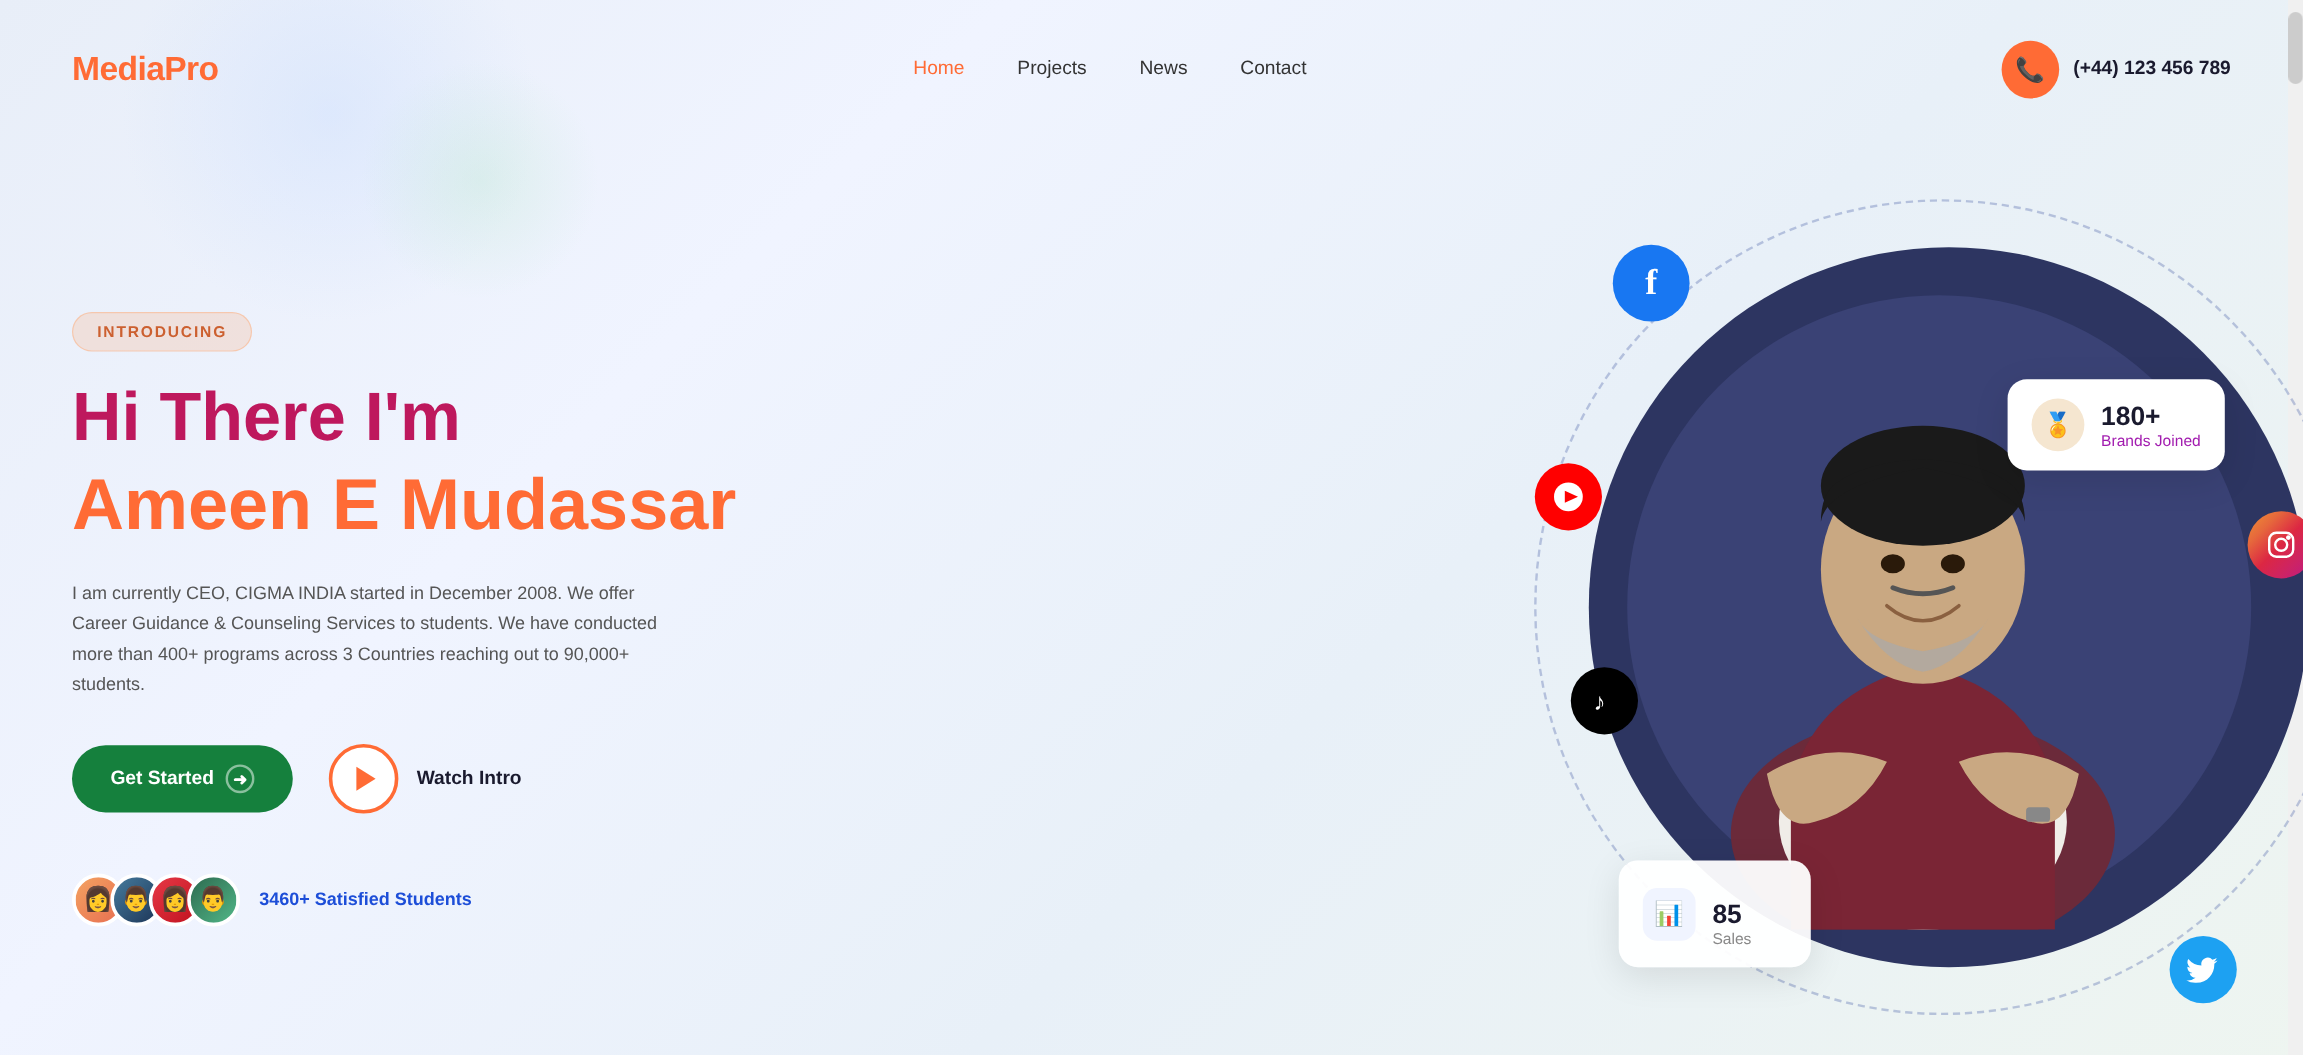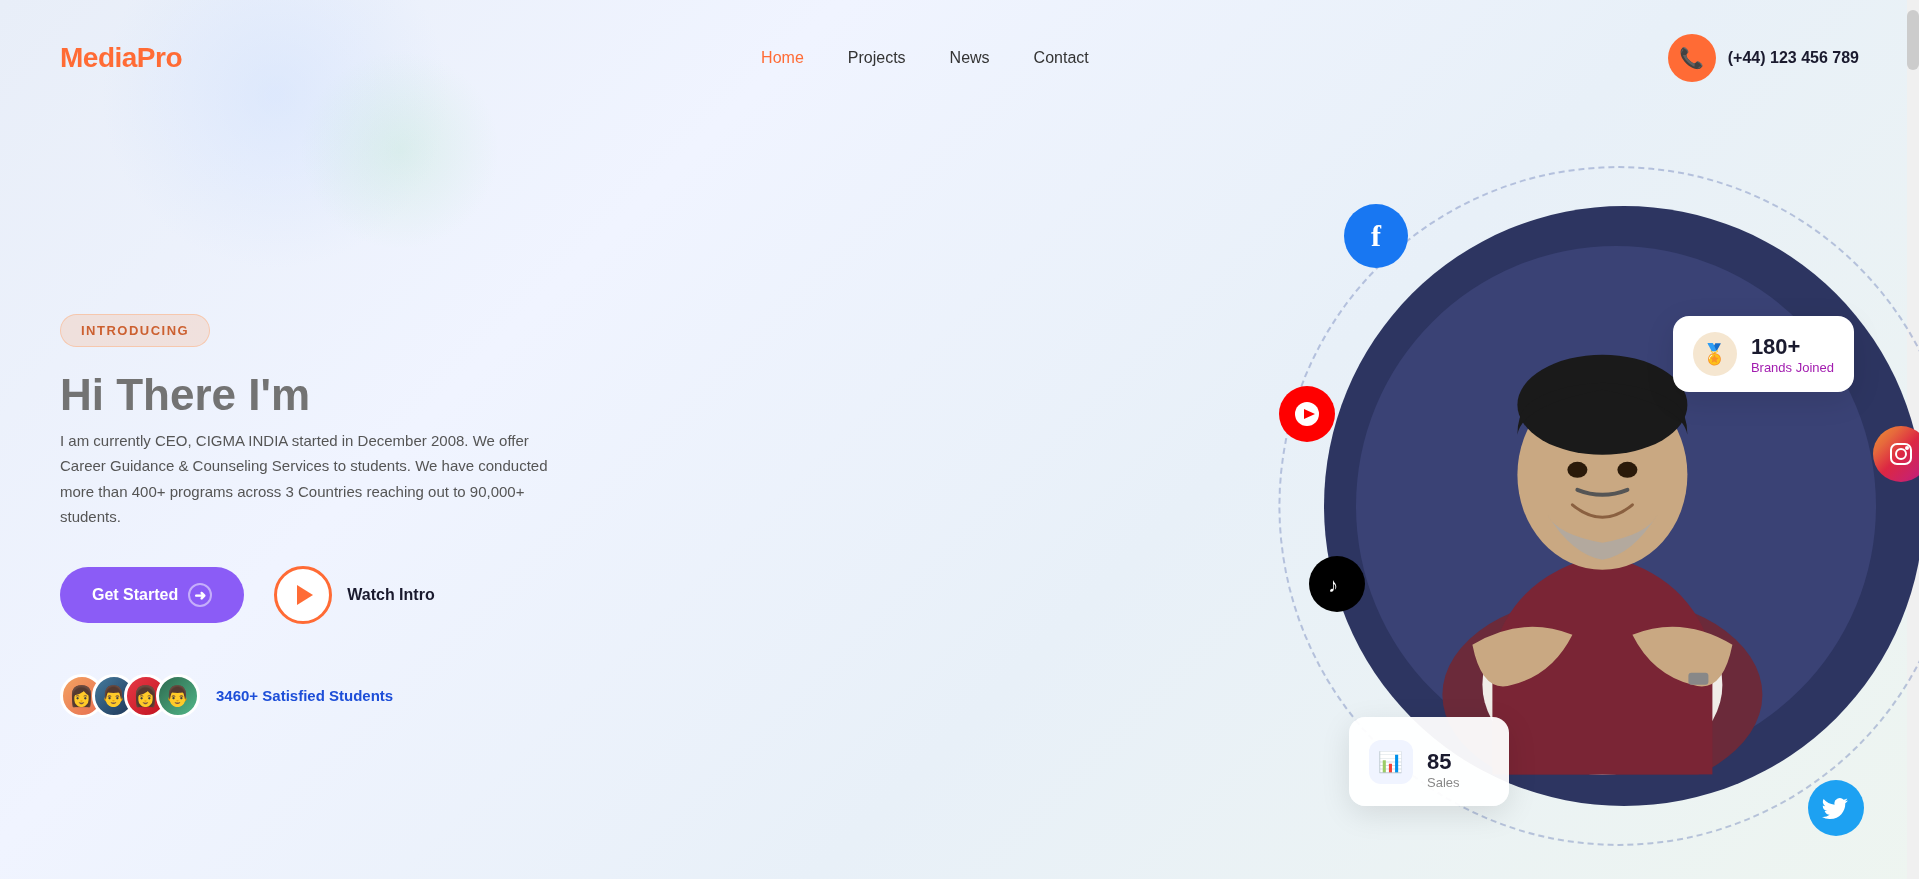--- a/index.html
+++ b/index.html
@@ -115,24 +115,24 @@
       color: #cc6030;
       font-size: 13px;
       font-weight: 600;
       letter-spacing: 1.5px;
       padding: 8px 20px;
       border-radius: 20px;
       margin-bottom: 24px;
     }
 
     .hero-title {
-      font-size: 44px;
+      font-size: 57px;
       font-weight: 800;
       line-height: 1.1;
-      color: #737373;
+      color: #be185d;
       margin-bottom: 8px;
     }
     .hero-name {
       font-size: 60px;
       font-weight: 800;
       color: #ff6b35;
       line-height: 1.1;
       margin-bottom: 28px;
     }
 
@@ -145,21 +145,21 @@
     }
 
     .hero-buttons {
       display: flex;
       align-items: center;
       gap: 30px;
       margin-bottom: 50px;
     }
 
     .btn-get-started {
-      background: #8b5cf6;
+      background: #15803d;
       color: white;
       border: none;
       padding: 16px 32px;
       border-radius: 40px;
       font-size: 16px;
       font-weight: 600;
       cursor: pointer;
       display: flex;
       align-items: center;
       gap: 10px;
@@ -484,20 +484,21 @@
     <span class="phone-number">(+44) 123 456 789</span>
   </div>
 </nav>
 
 <section class="hero">
 
   <div class="hero-left">
     <div class="introducing-badge">INTRODUCING</div>
 
     <div class="hero-title">Hi There I'm</div>
+    <div class="hero-name">Ameen E Mudassar</div>
 
     <p class="hero-description">I am currently CEO, CIGMA INDIA started in December 2008. We offer Career Guidance &amp; Counseling Services to students. We have conducted more than 400+ programs across 3 Countries reaching out to 90,000+ students.</p>
 
     <div class="hero-buttons">
       <button class="btn-get-started">
         <span>Get Started</span>
         <span class="btn-arrow">➜</span>
       </button>
 
       <div class="watch-intro">

